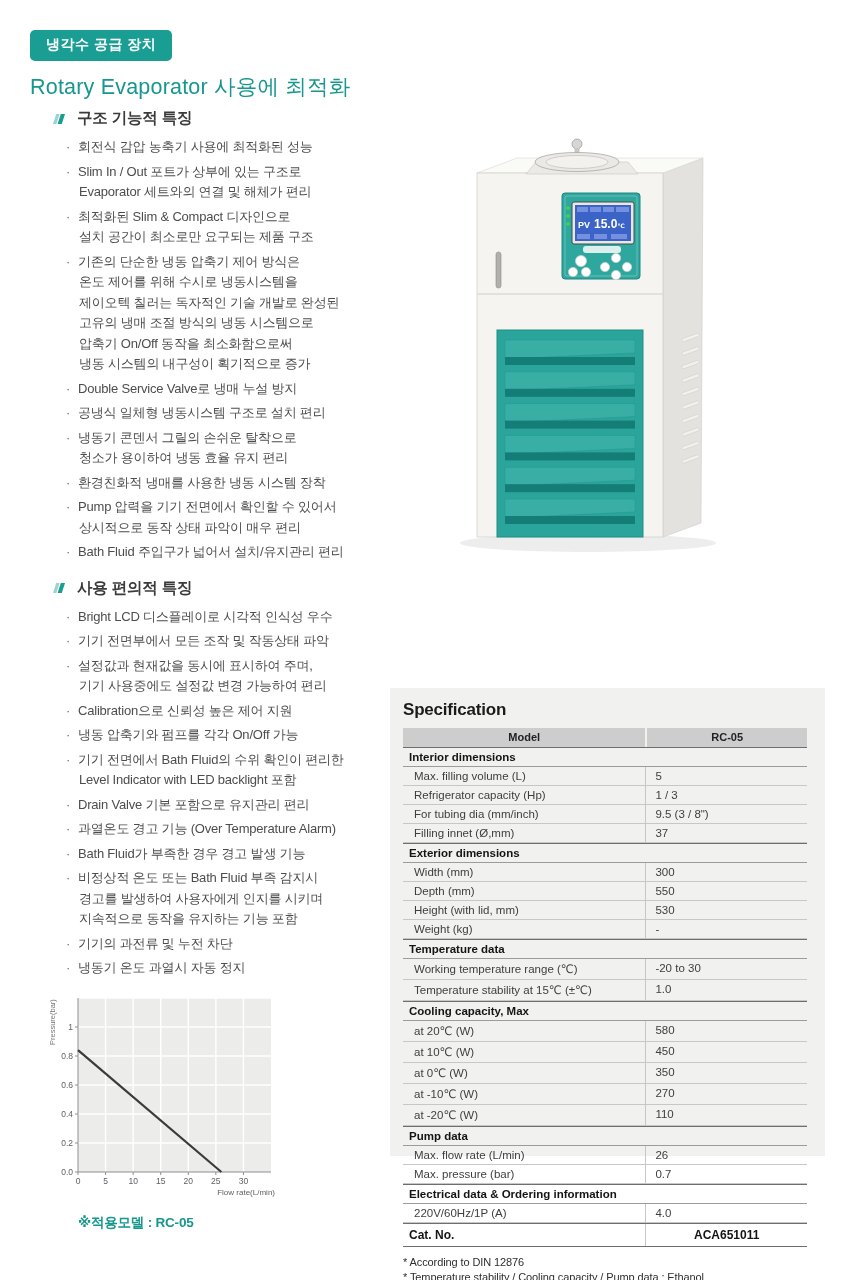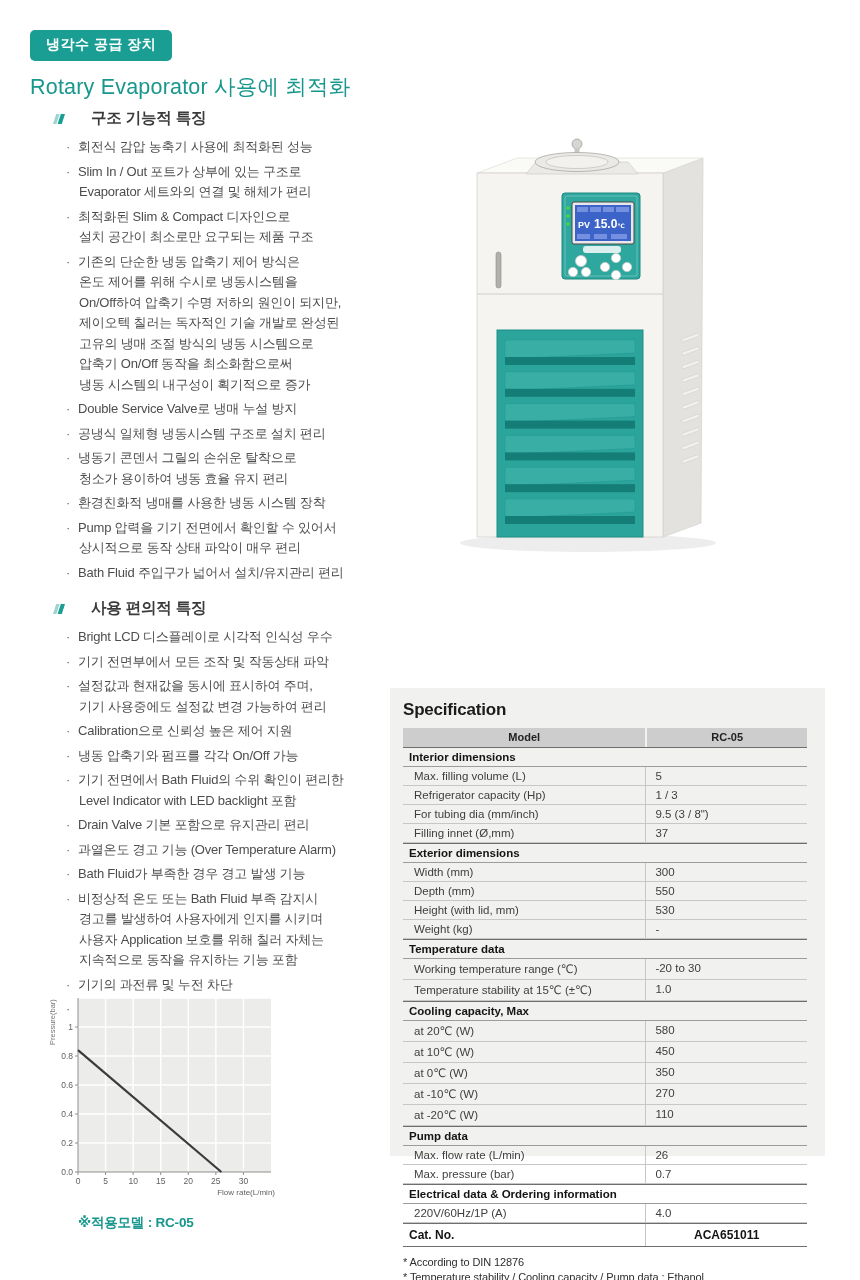--- a/index.html
+++ b/index.html
@@ -7,21 +7,21 @@
        font-family:"Liberation Sans","DejaVu Sans",sans-serif;overflow:hidden;}
   .abs{position:absolute;}
 
   
   .badge{left:30px;top:30px;background:#1a9e94;color:#fff;font-size:14px;font-weight:bold;
          padding:6px 16px 7px;border-radius:5px;letter-spacing:.5px;}
   .page-title{left:30px;top:72px;font-size:21.5px;color:#17978d;font-weight:500;letter-spacing:.2px;}
 
   
   .features{left:30px;top:108px;width:430px;}
-  .sec-head{display:flex;align-items:center;gap:25px;margin:0 0 8px 22px;}
+  .sec-head{display:flex;align-items:center;gap:11px;margin:0 0 8px 22px;}
   .sec-title{font-size:15.5px;font-weight:bold;color:#3a3a3a;letter-spacing:-.2px;}
   .sec-icon{width:14px;height:14px;display:inline-block;}
   .feat-items{margin-bottom:15px;}
   .feat-item{margin:0 0 4px 36px;padding-left:12px;position:relative;}
   .feat-line{font-size:13px;line-height:20.5px;color:#4d4d4d;letter-spacing:-.2px;}
   .feat-line .bullet{position:absolute;left:0;color:#6a6a6a;}
   .feat-line.cont{padding-left:1px;}
 
   
   .device-wrap{left:450px;top:122px;width:360px;height:452px;}
@@ -75,21 +75,20 @@
         <div class="feat-line"><span class="bullet">·</span><span>Slim In / Out 포트가 상부에 있는 구조로</span></div>
         <div class="feat-line cont"><span>Evaporator 세트와의 연결 및 해체가 편리</span></div>
       </div>
       <div class="feat-item">
         <div class="feat-line"><span class="bullet">·</span><span>최적화된 Slim &amp; Compact 디자인으로</span></div>
         <div class="feat-line cont"><span>설치 공간이 최소로만 요구되는 제품 구조</span></div>
       </div>
       <div class="feat-item">
         <div class="feat-line"><span class="bullet">·</span><span>기존의 단순한 냉동 압축기 제어 방식은</span></div>
         <div class="feat-line cont"><span>온도 제어를 위해 수시로 냉동시스템을</span></div>
-        <div class="feat-line cont"><span>On/Off하여 압축기 수명 저하의 원인이 되지만,</span></div>
         <div class="feat-line cont"><span>제이오텍 칠러는 독자적인 기술 개발로 완성된</span></div>
         <div class="feat-line cont"><span>고유의 냉매 조절 방식의 냉동 시스템으로</span></div>
         <div class="feat-line cont"><span>압축기 On/Off 동작을 최소화함으로써</span></div>
         <div class="feat-line cont"><span>냉동 시스템의 내구성이 획기적으로 증가</span></div>
       </div>
       <div class="feat-item">
         <div class="feat-line"><span class="bullet">·</span><span>Double Service Valve로 냉매 누설 방지</span></div>
       </div>
       <div class="feat-item">
         <div class="feat-line"><span class="bullet">·</span><span>공냉식 일체형 냉동시스템 구조로 설치 편리</span></div>
@@ -142,21 +141,20 @@
       </div>
       <div class="feat-item">
         <div class="feat-line"><span class="bullet">·</span><span>과열온도 경고 기능 (Over Temperature Alarm)</span></div>
       </div>
       <div class="feat-item">
         <div class="feat-line"><span class="bullet">·</span><span>Bath Fluid가 부족한 경우 경고 발생 기능</span></div>
       </div>
       <div class="feat-item">
         <div class="feat-line"><span class="bullet">·</span><span>비정상적 온도 또는 Bath Fluid 부족 감지시</span></div>
         <div class="feat-line cont"><span>경고를 발생하여 사용자에게 인지를 시키며</span></div>
-        <div class="feat-line cont"><span>사용자 Application 보호를 위해 칠러 자체는</span></div>
         <div class="feat-line cont"><span>지속적으로 동작을 유지하는 기능 포함</span></div>
       </div>
       <div class="feat-item">
         <div class="feat-line"><span class="bullet">·</span><span>기기의 과전류 및 누전 차단</span></div>
       </div>
       <div class="feat-item">
         <div class="feat-line"><span class="bullet">·</span><span>냉동기 온도 과열시 자동 정지</span></div>
       </div>
     </div>
   </div>

